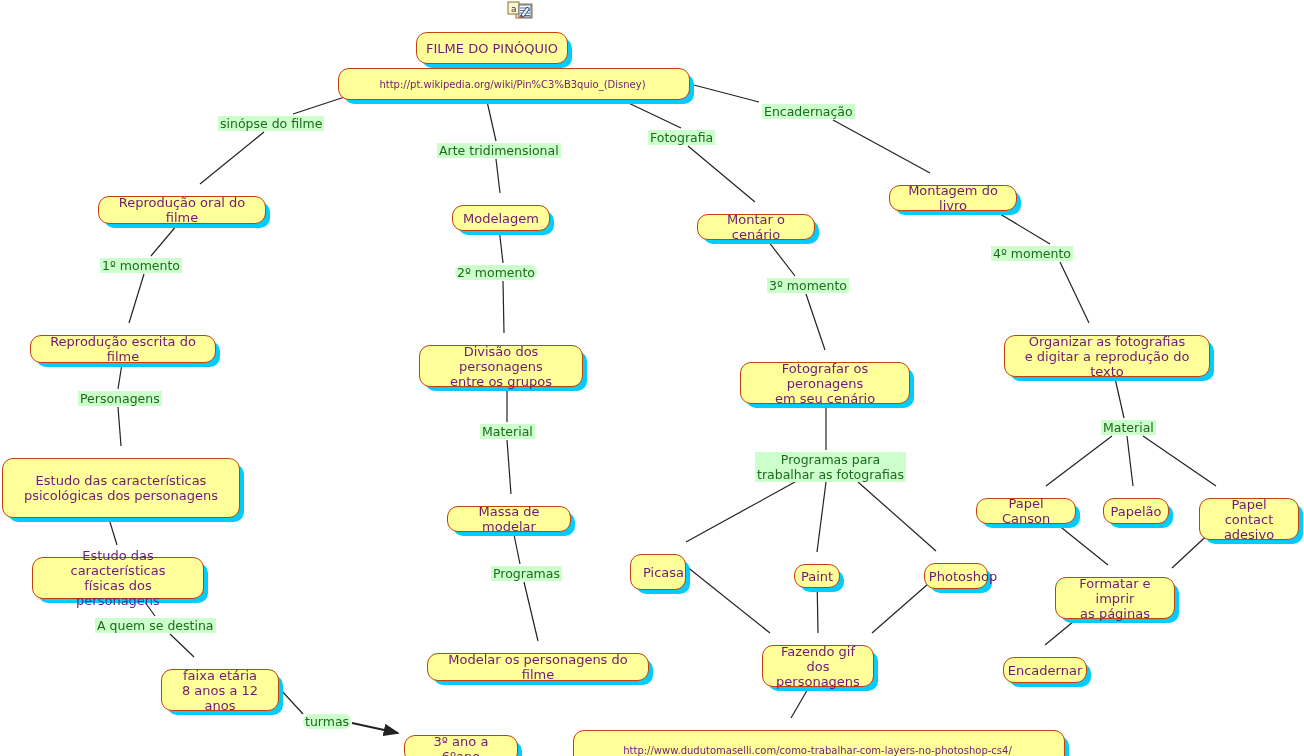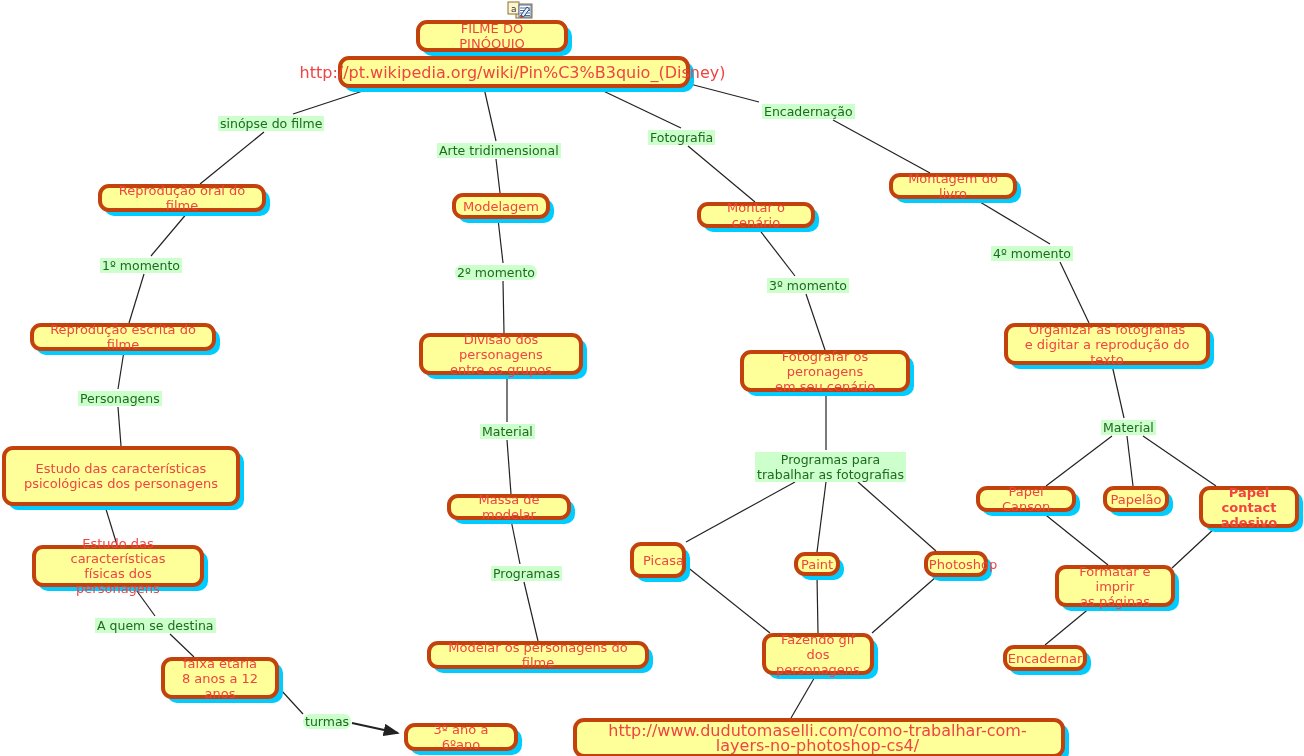--- a/index.html
+++ b/index.html
@@ -22,36 +22,37 @@
     left: 0;
     top: 0;
     width: 1304px;
     height: 756px;
     pointer-events: none;
   }
   .node {
     position: absolute;
     box-sizing: border-box;
     background: #ffff99;
-    border: 4px solid #c2410c;
+    border: 1px solid #c2410c;
     border-radius: 11px;
     box-shadow: 5px 5px 0 -1px #00ccff;
-    color: #ef4444;
+    color: #701a75;
     font-size: 13px;
     line-height: 15px;
     display: flex;
     align-items: center;
     justify-content: center;
     text-align: center;
     padding: 2px 9px;
     white-space: pre-line;
     z-index: 5;
+    margin-top: 12px;
   }
   .node.wide-url {
-    font-size: 16px;
+    font-size: 10px;
     padding-left: 6px;
   }
   .link-label {
     position: absolute;
     background: #ccffcc;
     color: #1d6b1d;
     font-size: 12.5px;
     line-height: 15px;
     text-align: center;
     white-space: pre-line;
@@ -162,21 +163,21 @@
       <div class="node" style="left: 794px; top: 552px; width: 46px; height: 24px;">Paint</div>
       <div class="node" style="left: 924px; top: 551px; width: 64px; height: 26px; padding-left: 23px;">Photoshop</div>
       <div class="node" style="left: 762px; top: 633px; width: 112px; height: 42px;">Fazendo gif dos
 personagens</div>
       <div class="node wide-url" style="left: 573px; top: 718px; width: 492px; height: 40px;">http://www.dudutomaselli.com/como-trabalhar-com-layers-no-photoshop-cs4/</div>
       <div class="node" style="left: 889px; top: 173px; width: 128px; height: 26px;">Montagem do livro</div>
       <div class="node" style="left: 1004px; top: 323px; width: 206px; height: 42px;">Organizar as fotografias
 e digitar a reprodução do texto</div>
       <div class="node" style="left: 976px; top: 486px; width: 100px; height: 26px;">Papel Canson</div>
       <div class="node" style="left: 1103px; top: 486px; width: 66px; height: 26px; text-align: center;">Papelão</div>
-      <div class="node" style="left: 1199px; top: 486px; width: 100px; height: 42px; font-weight: bold;">Papel contact
+      <div class="node" style="left: 1199px; top: 486px; width: 100px; height: 42px;">Papel contact
 adesivo</div>
       <div class="node" style="left: 1055px; top: 565px; width: 120px; height: 42px;">Formatar e imprir
 as páginas</div>
       <div class="node" style="left: 1003px; top: 645px; width: 84px; height: 26px;">Encadernar</div>
     </div>
   <div id="labels-group">
       <div class="link-label" style="left: 218px; top: 116px;">sinópse do filme</div>
       <div class="link-label" style="left: 100px; top: 258px;">1º momento</div>
       <div class="link-label" style="left: 78px; top: 391px;">Personagens</div>
       <div class="link-label" style="left: 95px; top: 618px;">A quem se destina</div>

